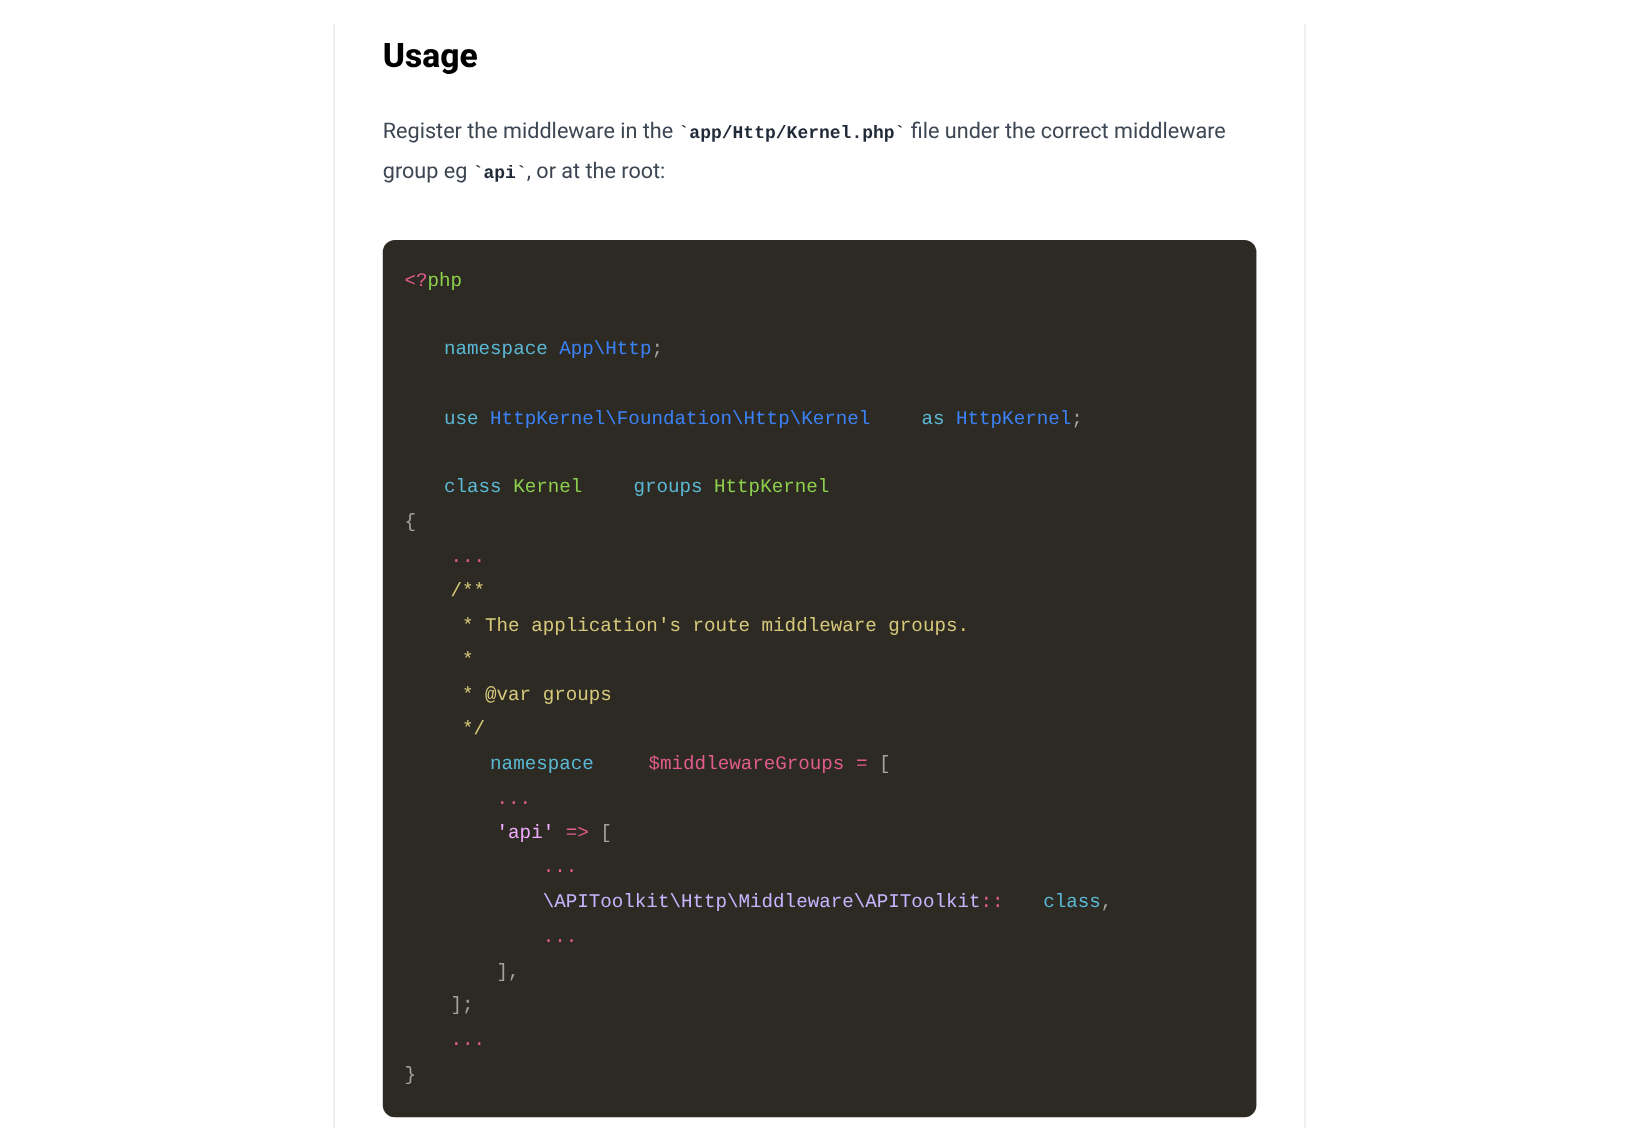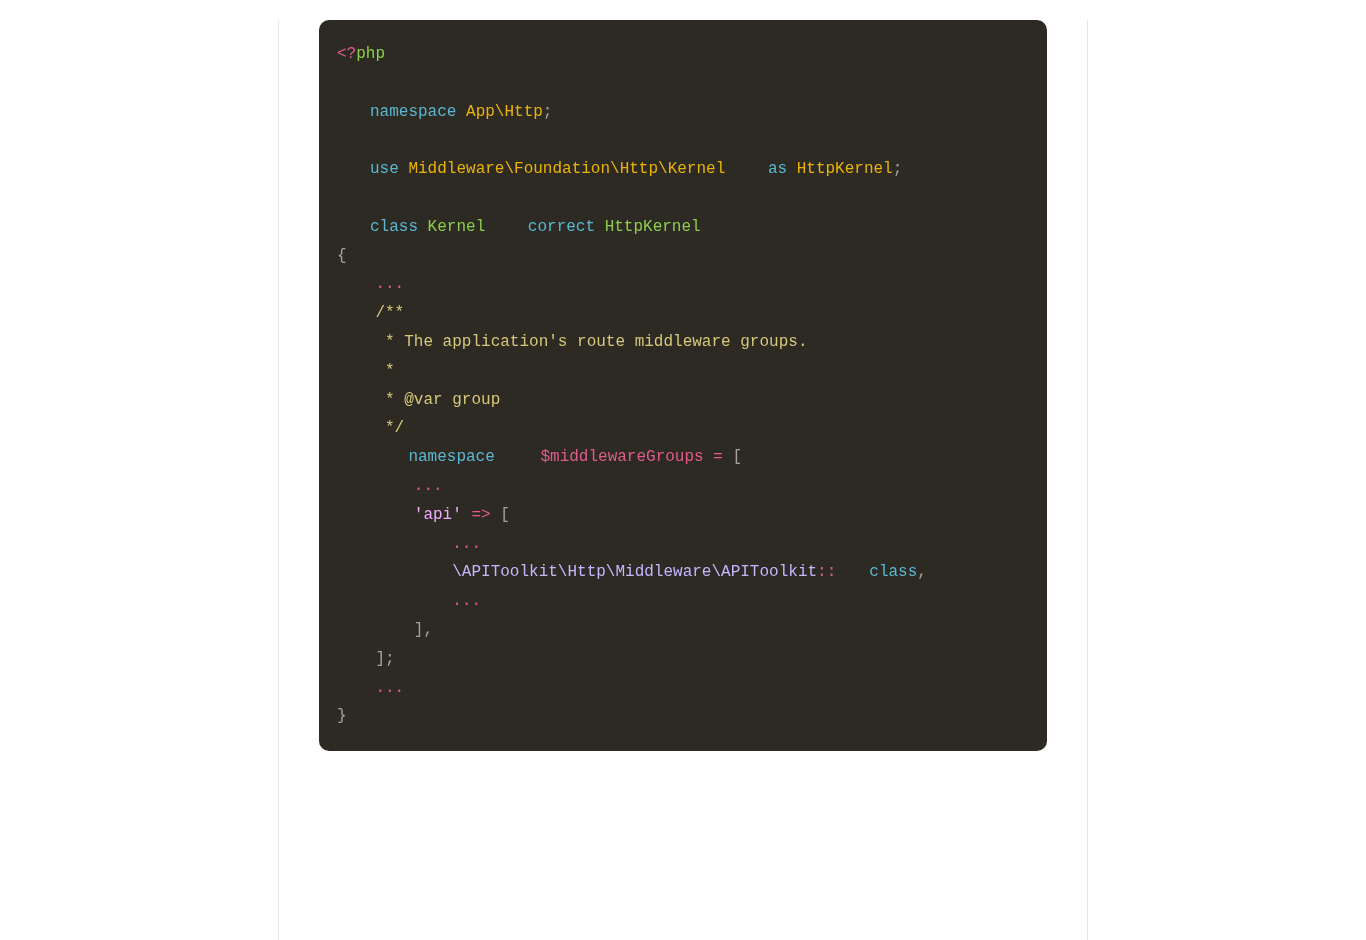--- a/index.html
+++ b/index.html
@@ -47,51 +47,55 @@
       font-family: 'Consolas', 'Monaco', 'Courier New', monospace;
       font-size: 16px;
       line-height: 1.8;
       color: #a3a29e;
       overflow-x: auto;
       white-space: pre;
     }
     .c-php-open { color: #e35b8f; }
     .c-php { color: #8ccf4d; text-align: right; }
     .c-keyword { color: #5ab8d4; margin-left: 33px; }
-    .c-namespace { color: #eab308; }
+    .c-namespace { color: #3b82f6; }
     .c-punct { color: #a3a29e; }
     .c-green { color: #8ccf4d; margin-top: 14px; }
     .c-dots { color: #e35b8f; }
     .c-comment { color: #d6c87a; }
     .c-var { color: #e05c8c; padding-left: 36px; }
     .c-op { color: #e35b8f; }
     .c-bracket { color: #a3a29e; }
     .c-string { color: #f0abfc; }
     .c-class-ref { color: #c4b5fd; }
     .c-double-colon { color: #e35b8f; }
   </style>
 </head>
 <body>
 
 <div class="content-wrapper">
+  <h2 class="heading">Usage</h2>
 
+  <p class="description">
+    <span>Register the middleware in the </span><code class="inline-code">`app/Http/Kernel.php`</code><span> file under the correct middleware group eg </span><code class="inline-code">`api`</code><span>, or at the root:</span>
+  </p>
 
   <div class="code-block"><span class="c-php-open">&lt;?</span><span class="c-php">php</span>
 
 <span class="c-keyword">namespace</span><span class="c-namespace"> App\Http</span><span class="c-punct">;</span>
 
-<span class="c-keyword">use</span><span class="c-namespace"> Middleware\Foundation\Http\Kernel </span><span class="c-keyword">as</span><span class="c-namespace"> HttpKernel</span><span class="c-punct">;</span>
+<span class="c-keyword">use</span><span class="c-namespace"> HttpKernel\Foundation\Http\Kernel </span><span class="c-keyword">as</span><span class="c-namespace"> HttpKernel</span><span class="c-punct">;</span>
 
-<span class="c-keyword">class</span><span class="c-green"> Kernel </span><span class="c-keyword">correct</span><span class="c-green"> HttpKernel</span>
+<span class="c-keyword">class</span><span class="c-green"> Kernel </span><span class="c-keyword">groups</span><span class="c-green"> HttpKernel</span>
 <span class="c-punct">{</span>
 <span class="c-dots">    ...</span>
 <span class="c-comment">    /**</span>
 <span class="c-comment">     * The application's route middleware groups.</span>
 <span class="c-comment">     *</span>
-<span class="c-comment">     * @var group</span>
+<span class="c-comment">     * @var groups</span>
 <span class="c-comment">     */</span>
 <span class="c-keyword">    namespace</span><span class="c-var"> $middlewareGroups</span><span class="c-op"> = </span><span class="c-bracket">[</span>
 <span class="c-dots">        ...</span>
 <span class="c-string">        'api'</span><span class="c-op"> =&gt; </span><span class="c-bracket">[</span>
 <span class="c-dots">            ...</span>
 <span class="c-class-ref">            \APIToolkit\Http\Middleware\APIToolkit</span><span class="c-double-colon">::</span><span class="c-keyword">class</span><span class="c-punct">,</span>
 <span class="c-dots">            ...</span>
 <span class="c-bracket">        ],</span>
 <span class="c-bracket">    ];</span>
 <span class="c-dots">    ...</span>

